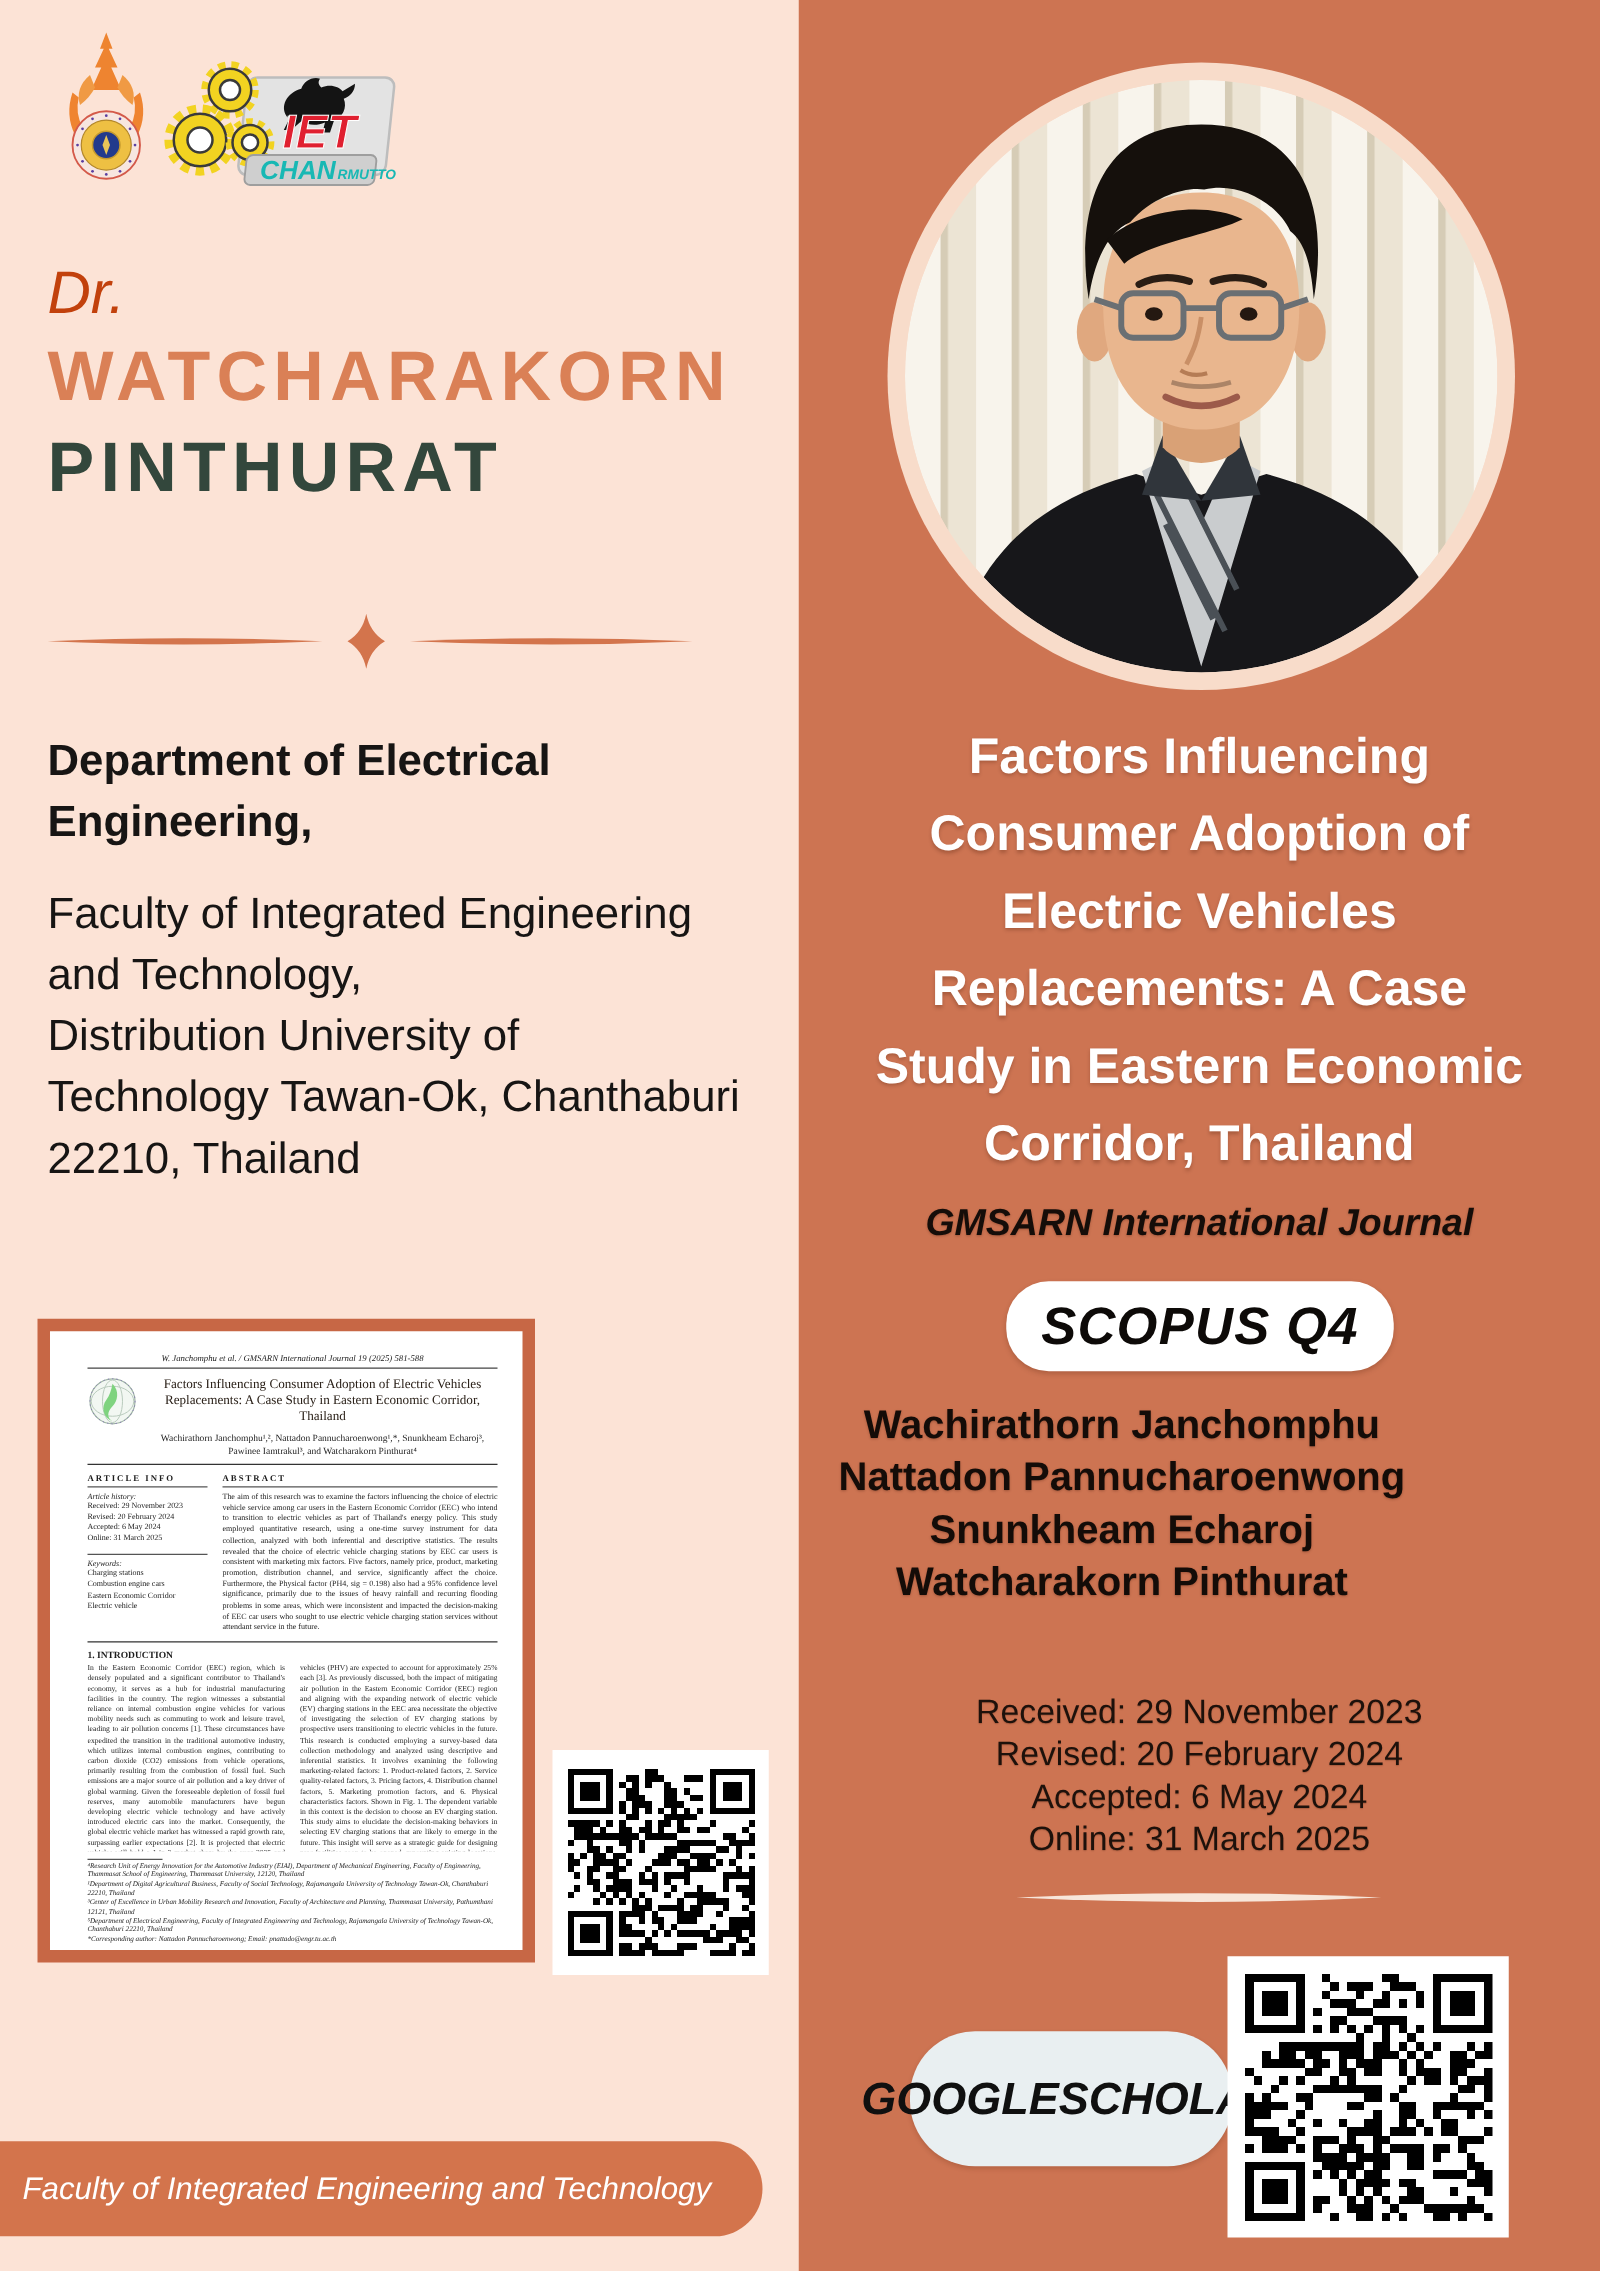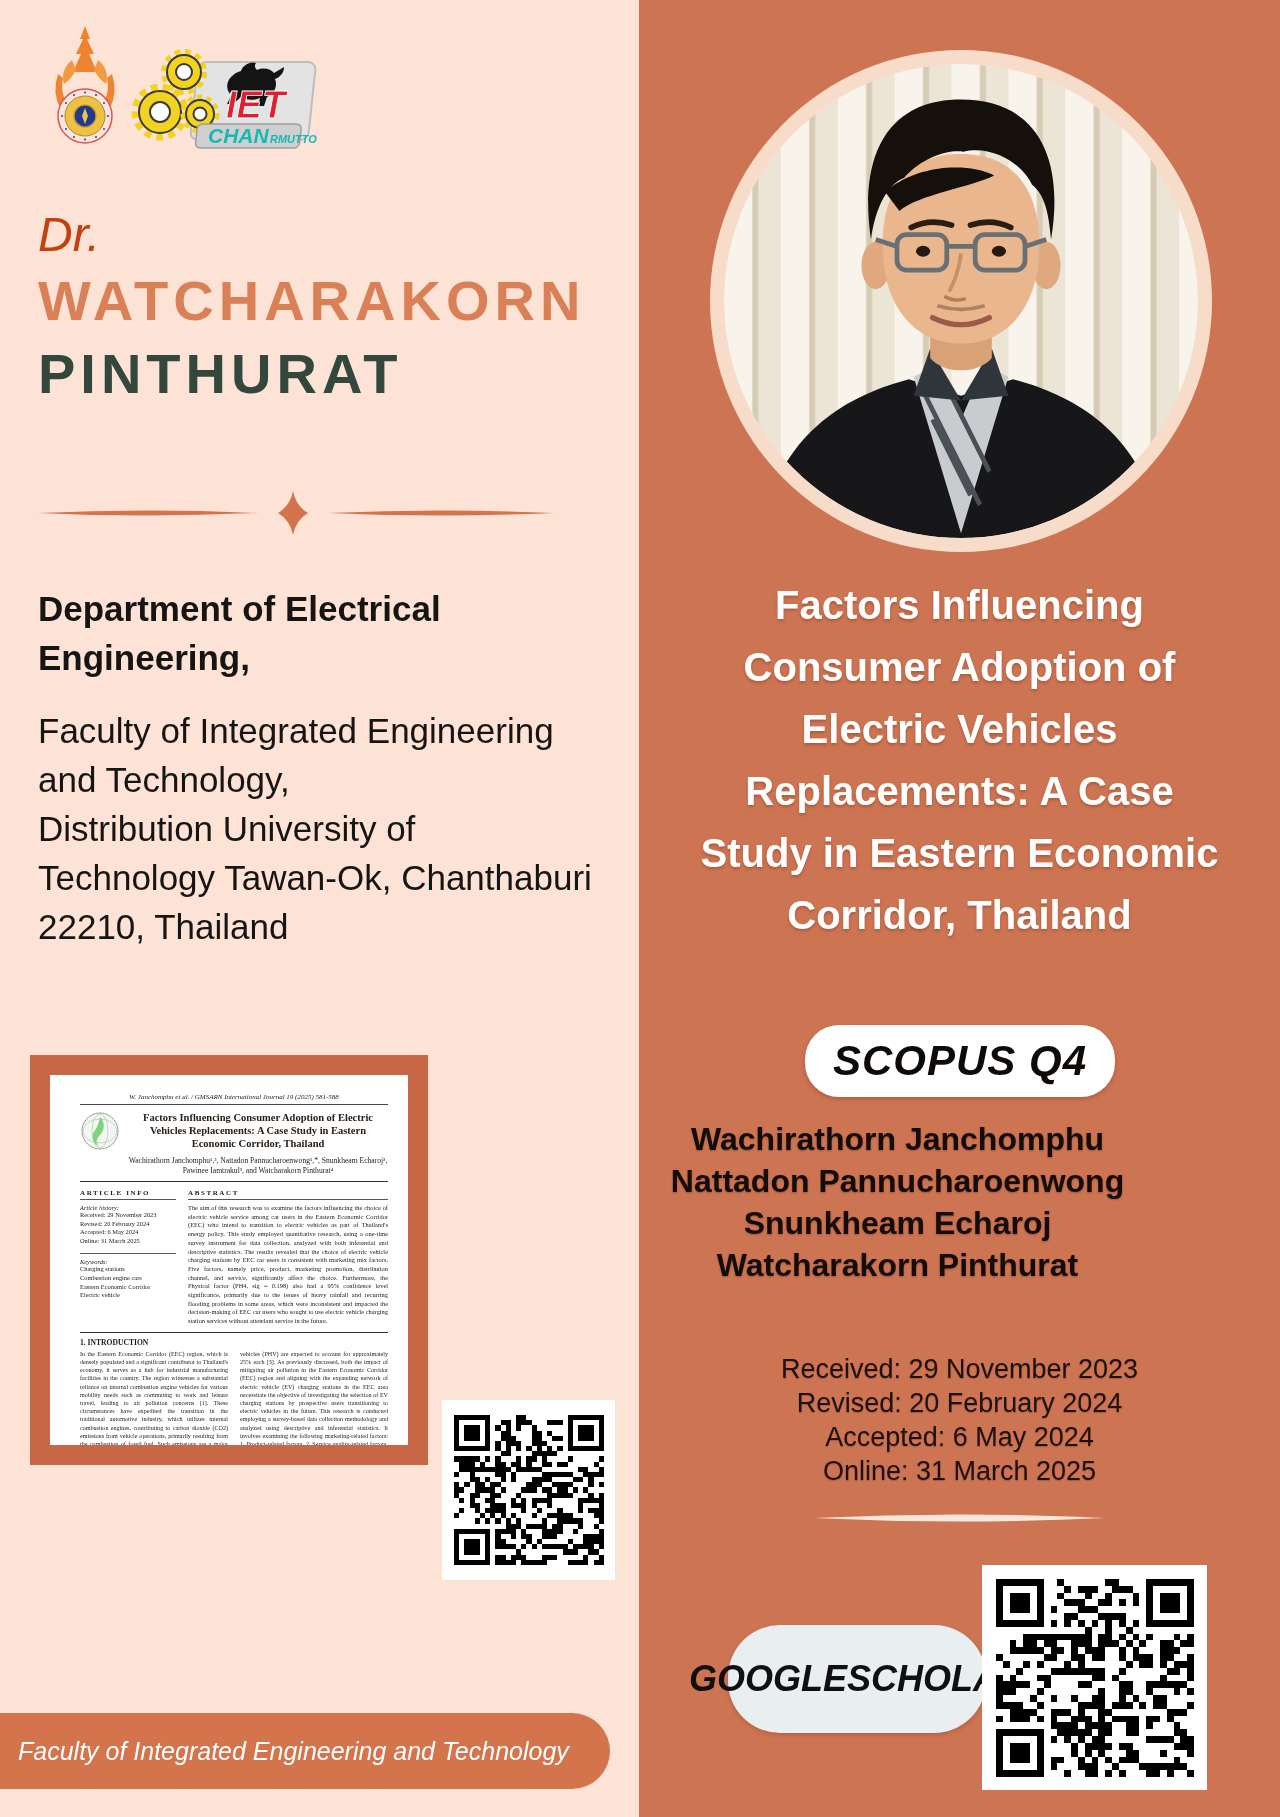--- a/index.html
+++ b/index.html
@@ -35,31 +35,31 @@
   .logo-iet{position:absolute;left:122px;top:44px;width:196px;height:118px;}
   .name-block{position:absolute;left:38px;top:206px;width:600px;}
   .honorific{font-size:48px;font-style:italic;color:#c2410c;line-height:58px;}
   .first-name{font-size:56px;font-weight:bold;color:#da8056;letter-spacing:5px;line-height:74px;}
   .last-name{font-size:56px;font-weight:bold;color:#33473c;letter-spacing:5px;line-height:72px;}
   .section-divider{position:absolute;left:30px;top:490px;width:532px;height:48px;}
   .affiliation{position:absolute;left:38px;top:584px;width:560px;color:#171514;font-size:35px;line-height:49px;}
   .affiliation .dept{font-weight:bold;margin-bottom:24px;}
   .affiliation .fac{}
   
-  .paper-frame{position:absolute;left:30px;top:1055px;width:398px;height:410px;background:#c76745;
-    padding:20px;box-sizing:border-box;}
+  .paper-frame{position:absolute;left:30px;top:1055px;width:398px;height:515px;background:#c76745;
+    padding:10px;box-sizing:border-box;}
   .paper-page{width:100%;height:100%;background:#ffffff;overflow:hidden;box-sizing:border-box;
     padding:18px 20px 10px 30px;font-family:"Liberation Serif","DejaVu Serif",serif;color:#1c1c1c;}
   .p-head{font-size:7px;font-style:italic;text-align:center;}
   .p-rule{border:none;border-top:1px solid #444;margin:3px 0 6px 0;}
   .p-rule2{border:none;border-top:1.6px solid #333;margin:6px 0 5px 0;}
   .p-titlerow{display:flex;gap:8px;align-items:flex-start;margin-top:2px;}
   .p-logo{flex:0 0 40px;}
   .p-titlecol{flex:1;text-align:center;}
-  .p-title{font-size:10.5px;font-weight:bold;color:#2a2018;line-height:13px;}
+  .p-title{font-size:10.5px;font-weight:normal;color:#2a2018;line-height:13px;}
   .p-authors{font-size:7.6px;margin-top:6px;line-height:9.5px;}
   .p-cols{display:flex;gap:12px;}
   .p-info{flex:0 0 96px;}
   .p-abs{flex:1;}
   .p-h{font-size:7px;font-weight:bold;letter-spacing:1.6px;margin:2px 0 1px 0;}
   .p-hr-sm{border:none;border-top:1px solid #555;margin:2px 0 4px 0;}
   .p-it{font-size:6.4px;font-style:italic;}
   .p-sm{font-size:6.4px;line-height:8.6px;}
   .p-just{font-size:6.4px;line-height:8.7px;text-align:justify;}
   .p-intro-h{font-size:7.6px;font-weight:bold;margin:5px 0 3px 0;}
@@ -592,20 +592,21 @@
 
     <div class="pub-title">
       <div>Factors Influencing</div>
       <div>Consumer Adoption of</div>
       <div>Electric Vehicles</div>
       <div>Replacements: A Case</div>
       <div>Study in Eastern Economic</div>
       <div>Corridor, Thailand</div>
     </div>
 
+    <div class="journal-name">GMSARN International Journal</div>
 
     <div class="scopus-pill">
       <span>SCOPUS Q4</span>
     </div>
 
     <div class="author-list">
       <div>Wachirathorn Janchomphu</div>
       <div>Nattadon Pannucharoenwong</div>
       <div>Snunkheam Echaroj</div>
       <div>Watcharakorn Pinthurat</div>

